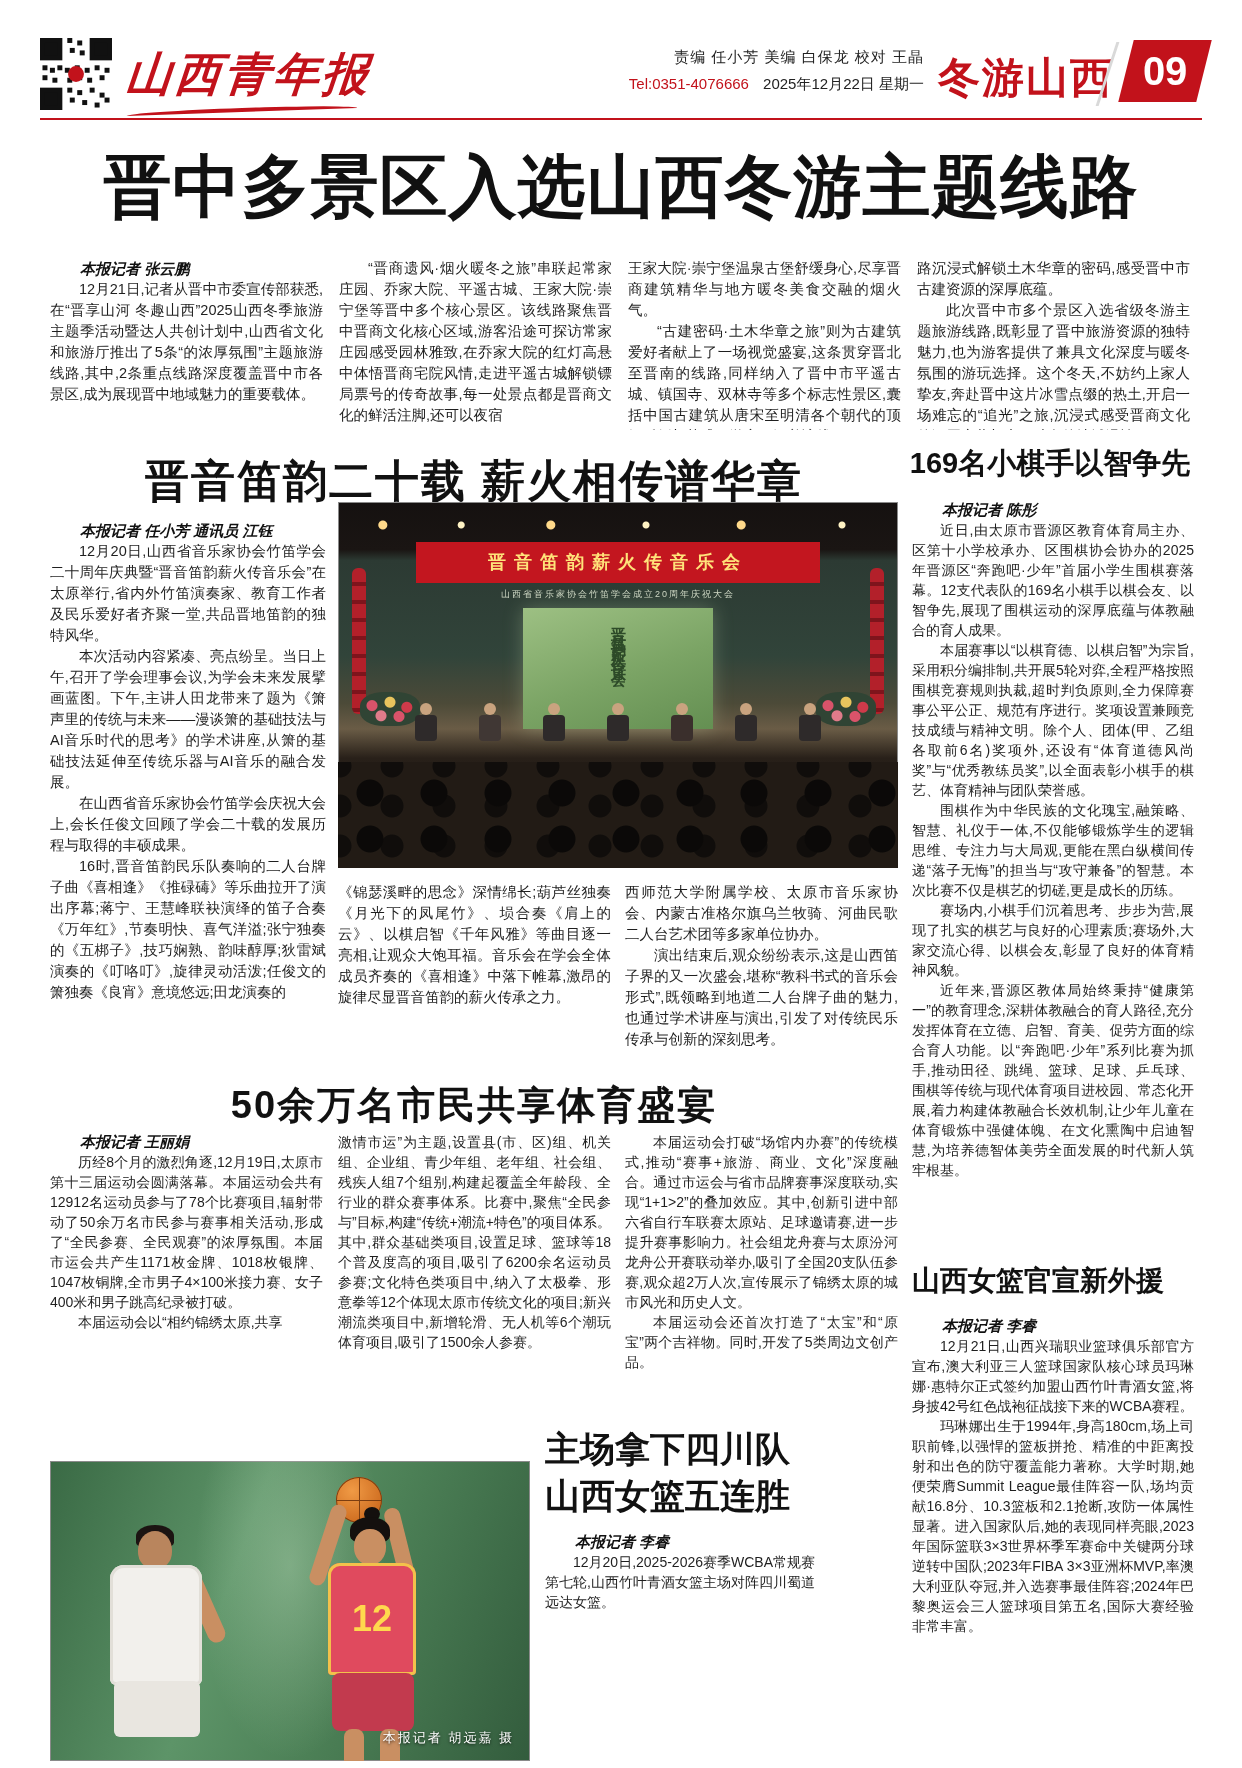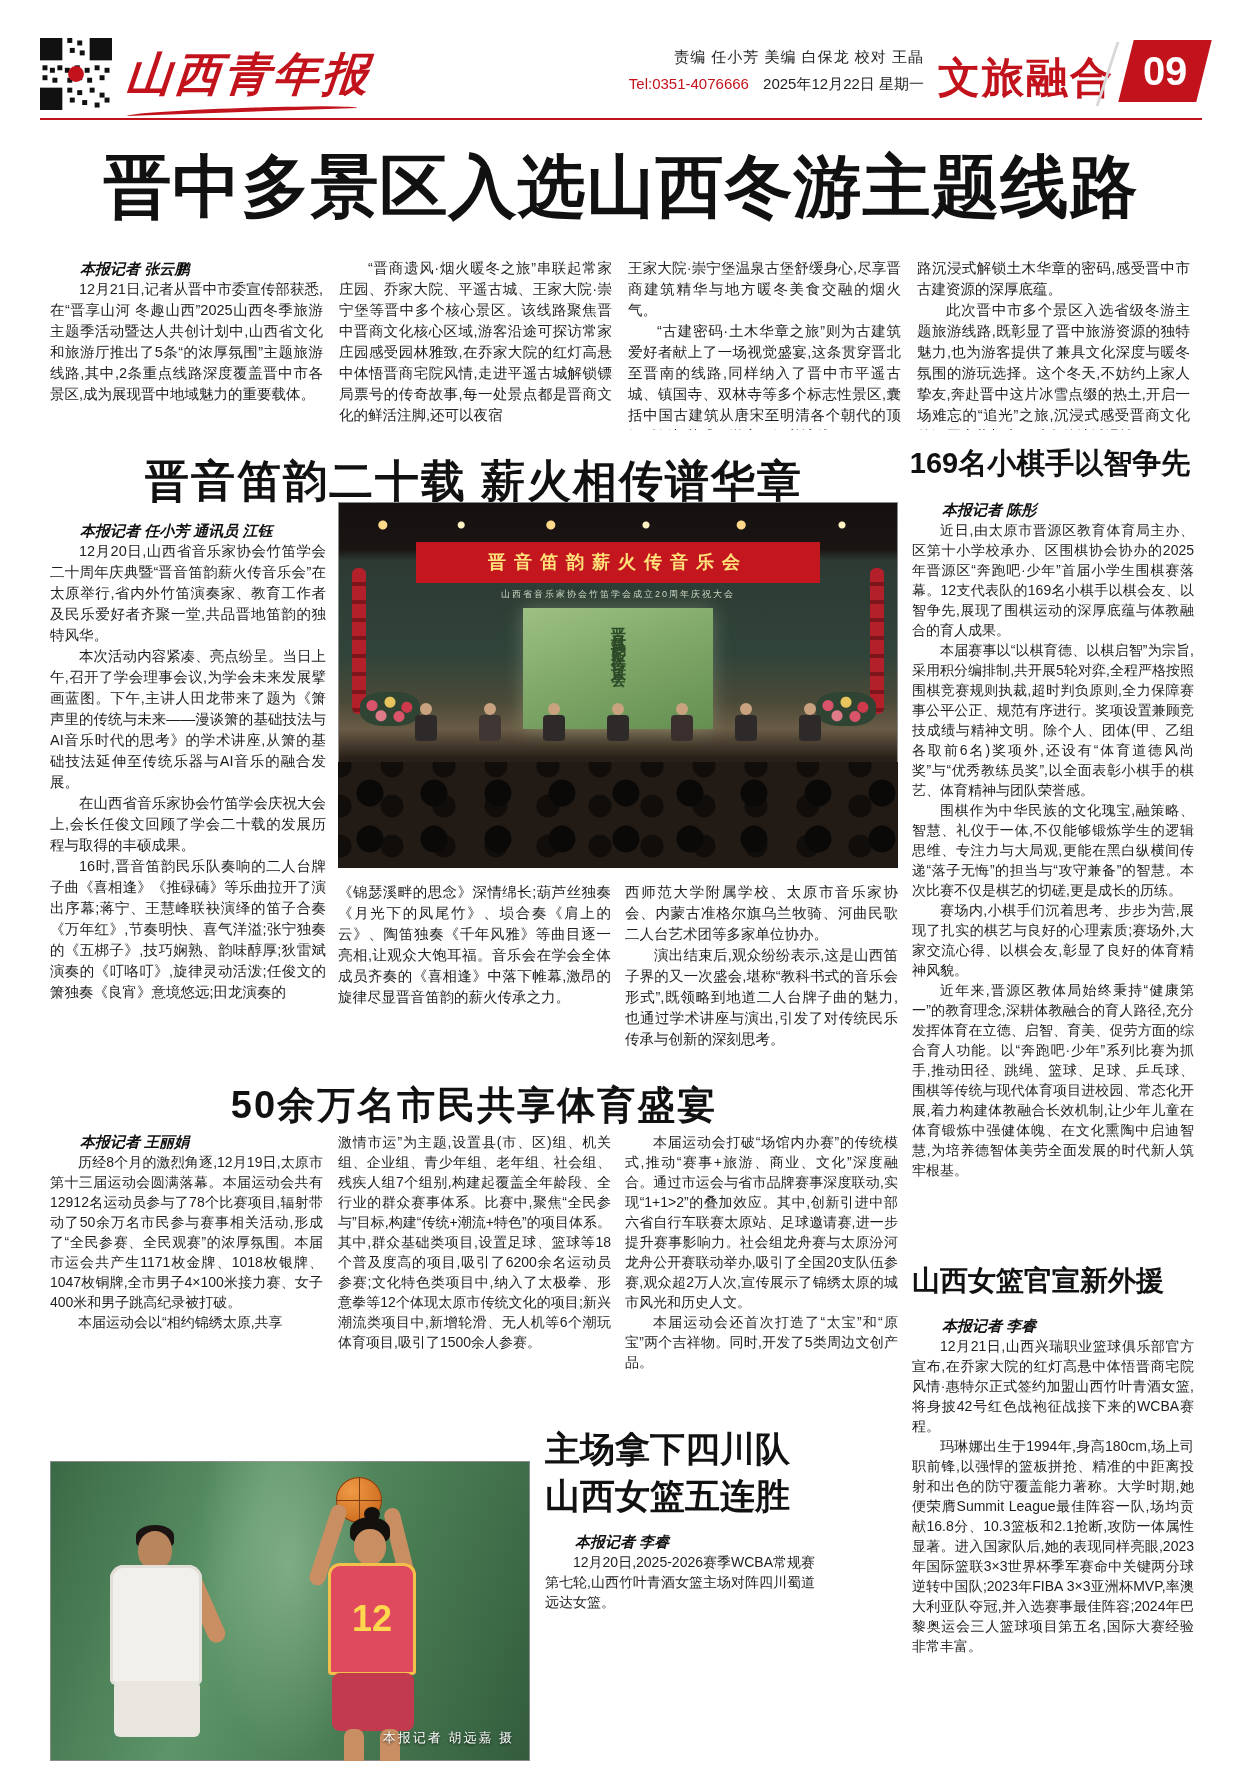--- a/index.html
+++ b/index.html
@@ -172,21 +172,21 @@
     <circle cx="14.5" cy="14.5" r="3.2" fill="#c2121b"></circle>
   </svg>
   <div class="abs" id="masthead">山西青年报</div>
   <div class="abs" id="hdr-info">
     <div id="editors">责编 任小芳  美编 白保龙  校对 王晶</div>
     <div id="tel-date">
       <span id="tel">Tel:0351-4076666</span>
       <span id="pubdate">2025年12月22日 星期一</span>
     </div>
   </div>
-  <div class="abs" id="section-title">文旅融合</div>
+  <div class="abs" id="section-title">冬游山西</div>
   <div class="abs" id="hdr-slash"></div>
   <div class="abs" id="page-badge">
     <span>09</span>
   </div>
 </div>
 <div class="abs" id="hdr-rule"></div>
 
 <div class="abs headline" id="lead-title">晋中多景区入选山西冬游主题线路</div>
 <div class="abs col lead-col" id="lead-c1">
   <p class="byline">本报记者 张云鹏</p>
@@ -234,21 +234,21 @@
     <div class="fig"></div>
     <div class="fig"></div>
     <div class="fig"></div>
     <div class="fig"></div>
     <div class="fig"></div>
   </div>
   <div class="abs" id="audience"></div>
 </div>
 
 <div class="abs col" id="concert-c2">
-    <p class="cont">《锦瑟溪畔的思念》深情绵长;葫芦丝独奏《月光下的凤尾竹》、埙合奏《肩上的云》、陶笛独奏《千年风雅》等曲目逐一亮相,让观众大饱耳福。音乐会在学会全体成员齐奏的《喜相逢》中落下帷幕,激昂的旋律尽显晋音笛韵的薪火传承之力。</p>
+    <p class="cont">《锦瑟溪畔的思念》深情绵长;葫芦丝独奏《月光下的凤尾竹》、埙合奏《肩上的云》、以棋启智《千年风雅》等曲目逐一亮相,让观众大饱耳福。音乐会在学会全体成员齐奏的《喜相逢》中落下帷幕,激昂的旋律尽显晋音笛韵的薪火传承之力。</p>
   </div>
 <div class="abs col" id="concert-c3">
     <p class="cont">西师范大学附属学校、太原市音乐家协会、内蒙古准格尔旗乌兰牧骑、河曲民歌二人台艺术团等多家单位协办。</p>
     <p>演出结束后,观众纷纷表示,这是山西笛子界的又一次盛会,堪称“教科书式的音乐会形式”,既领略到地道二人台牌子曲的魅力,也通过学术讲座与演出,引发了对传统民乐传承与创新的深刻思考。</p>
   </div>
 
 <div class="abs headline" id="chess-title">169名小棋手以智争先</div>
 <div class="abs col col-sm" id="chess-col">
   <p class="byline">本报记者 陈彤</p>
   <div>
@@ -310,16 +310,16 @@
   <p class="byline">本报记者 李睿</p>
   <div>
       <p>12月20日,2025-2026赛季WCBA常规赛第七轮,山西竹叶青酒女篮主场对阵四川蜀道远达女篮。</p>
     </div>
 </div>
 
 <div class="abs headline" id="sign-title">山西女篮官宣新外援</div>
 <div class="abs col col-sm" id="sign-col">
   <p class="byline">本报记者 李睿</p>
   <div>
-      <p>12月21日,山西兴瑞职业篮球俱乐部官方宣布,在乔家大院的红灯高悬中体悟晋商宅院风情·惠特尔正式签约加盟山西竹叶青酒女篮,将身披42号红色战袍征战接下来的WCBA赛程。</p>
+      <p>12月21日,山西兴瑞职业篮球俱乐部官方宣布,澳大利亚三人篮球国家队核心球员玛琳娜·惠特尔正式签约加盟山西竹叶青酒女篮,将身披42号红色战袍征战接下来的WCBA赛程。</p>
       <p>玛琳娜出生于1994年,身高180cm,场上司职前锋,以强悍的篮板拼抢、精准的中距离投射和出色的防守覆盖能力著称。大学时期,她便荣膺Summit League最佳阵容一队,场均贡献16.8分、10.3篮板和2.1抢断,攻防一体属性显著。进入国家队后,她的表现同样亮眼,2023年国际篮联3×3世界杯季军赛命中关键两分球逆转中国队;2023年FIBA 3×3亚洲杯MVP,率澳大利亚队夺冠,并入选赛事最佳阵容;2024年巴黎奥运会三人篮球项目第五名,国际大赛经验非常丰富。</p>
     </div>
 </div>
 
 </body></html>

